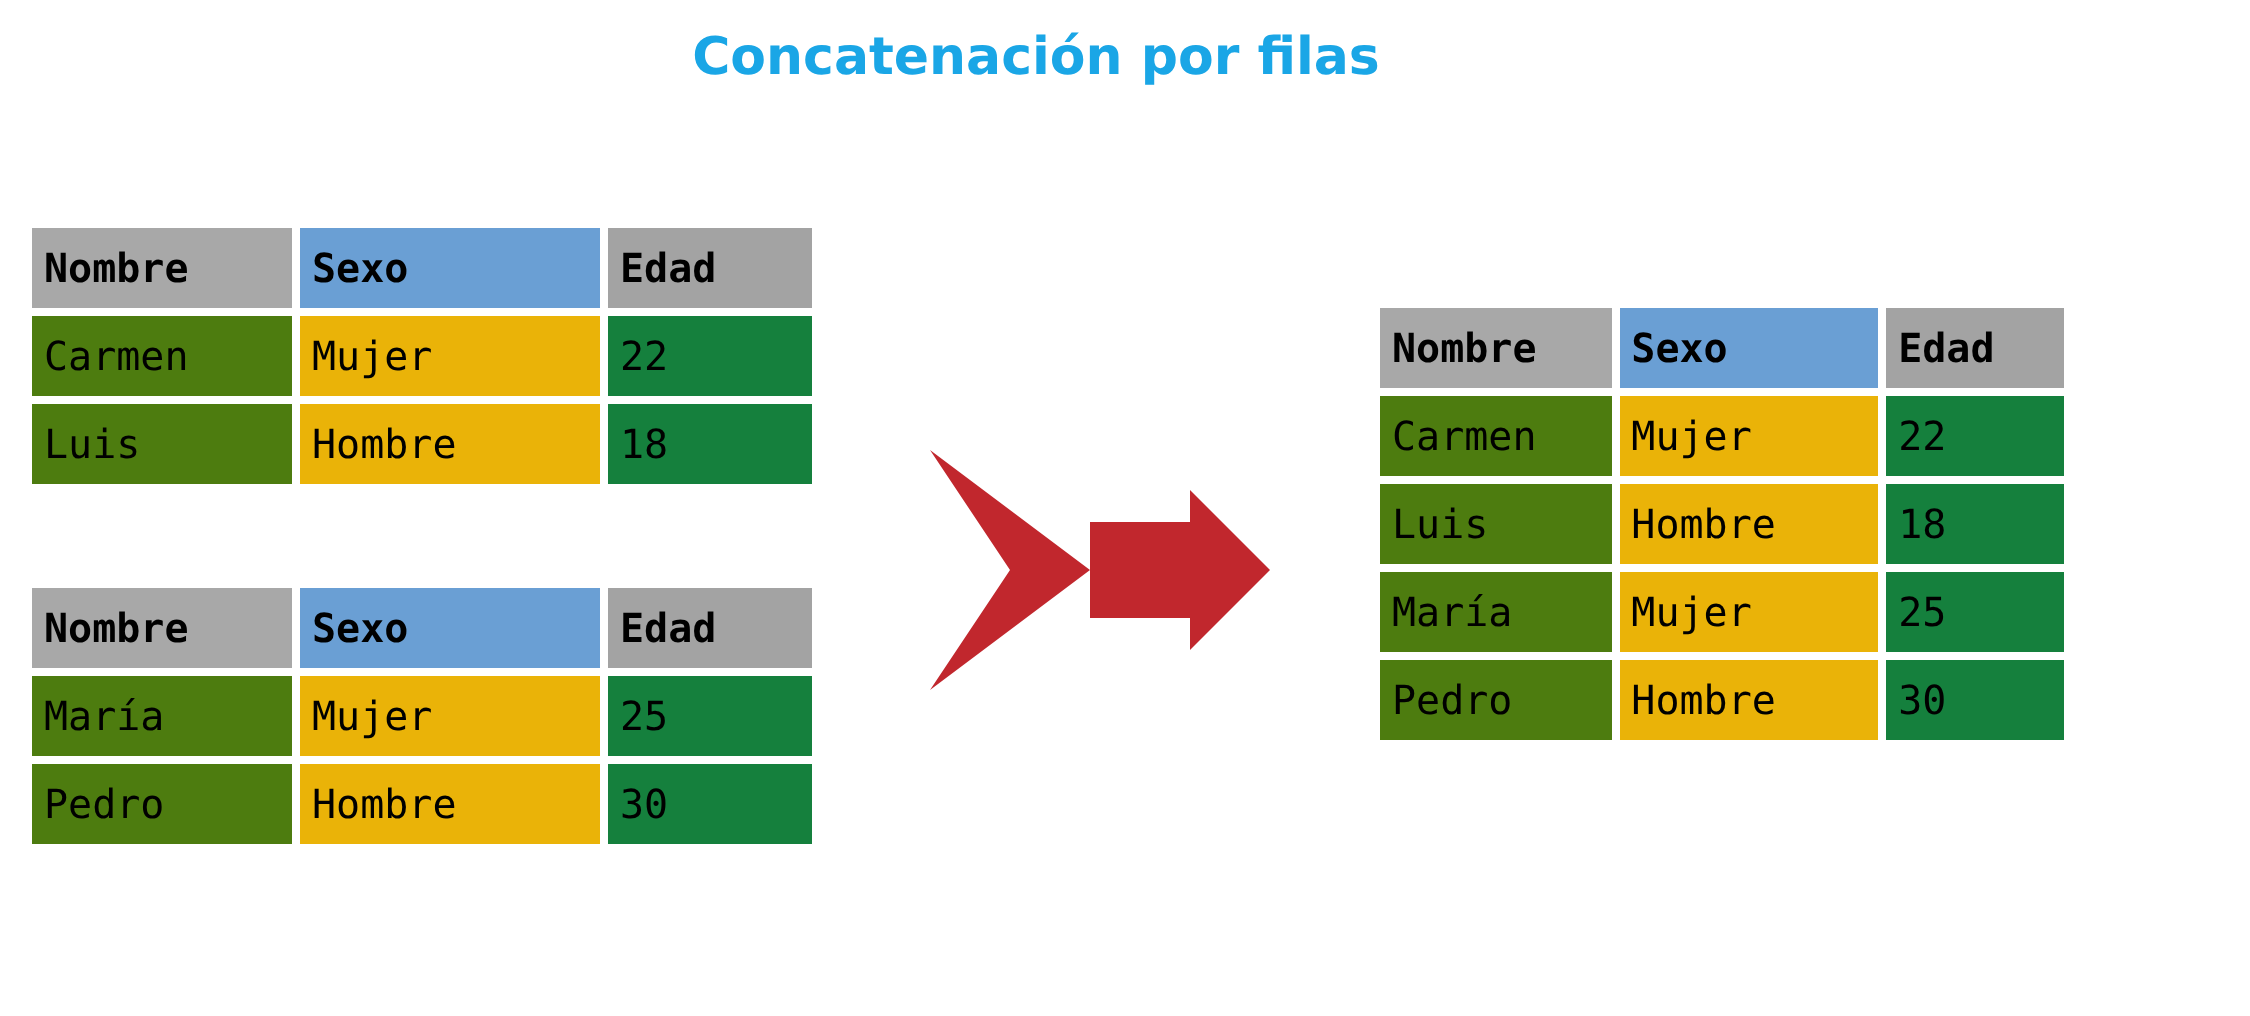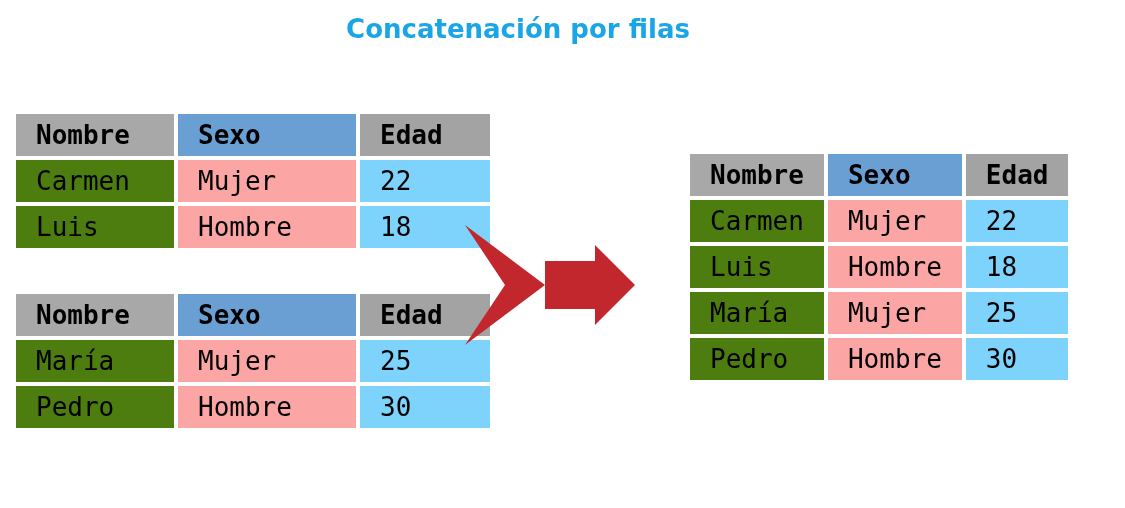--- a/index.html
+++ b/index.html
@@ -25,35 +25,35 @@
     color: #1aa6e6;
     font-family: "DejaVu Sans", "Liberation Sans", Arial, sans-serif;
   }
 
   .tbl {
     border-collapse: separate;
     border-spacing: 4px;
     table-layout: fixed;
   }
   .tbl th, .tbl td {
-    padding: 6px 20px;
-    font-size: 26px;
+    padding: 6px 6px;
+    font-size: 20px;
     height: 28px;
     box-sizing: content-box;
     font-family: "DejaVu Sans Mono", "Liberation Mono", Consolas, monospace;
     text-align: left;
   }
   .tbl th { font-weight: 700; }
 
   .c-name-h { background: #a8a8a8; }
   .c-sex-h  { background: #6a9fd4; margin-top: 29px; }
   .c-age-h  { background: #a3a3a3; text-align: right; }
   .c-name   { background: #4d7c0f; }
-  .c-sex    { background: #fca5a5; margin-top: 33px; }
-  .c-age    { background: #7dd3fc; text-align: right; }
+  .c-sex    { background: #eab308; margin-top: 33px; }
+  .c-age    { background: #15803d; text-align: right; }
 
   .w-name { width: 118px; }
   .w-sex  { width: 138px; }
   .w-age  { width: 90px;  }
 
   #tableA { position: absolute; left: 12px;  top: 110px; }
   #tableB { position: absolute; left: 12px;  top: 290px; }
   #tableC { position: absolute; left: 686px; top: 150px; }
 
   .arrow {

